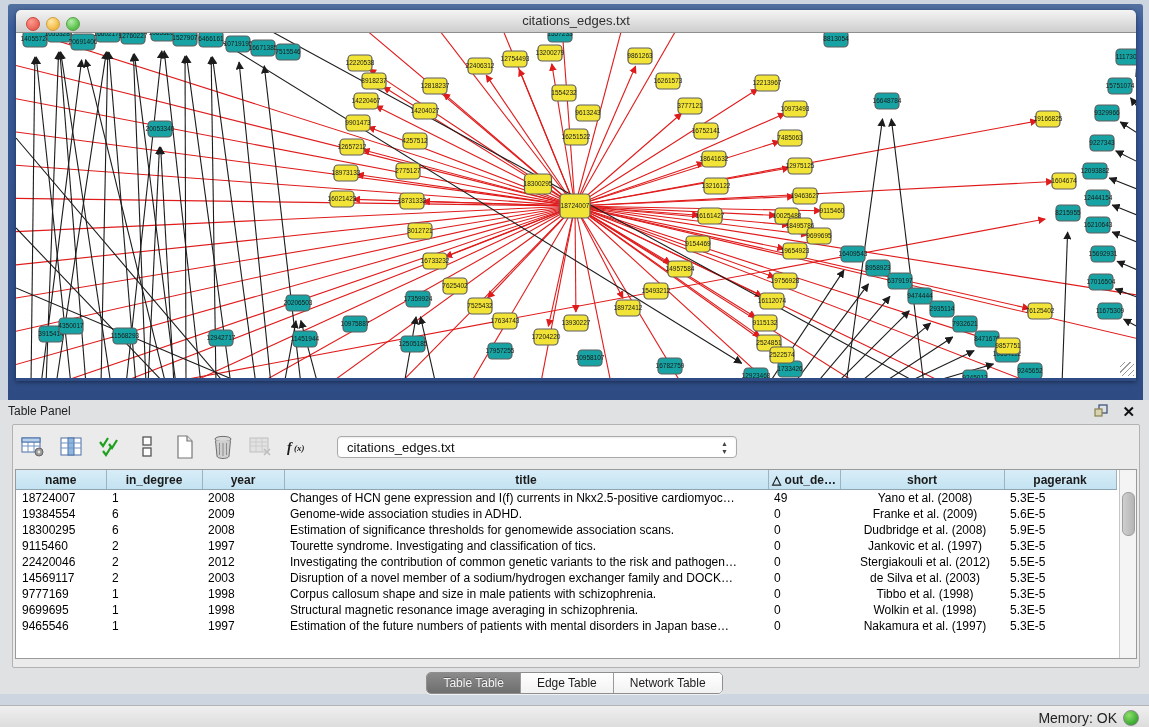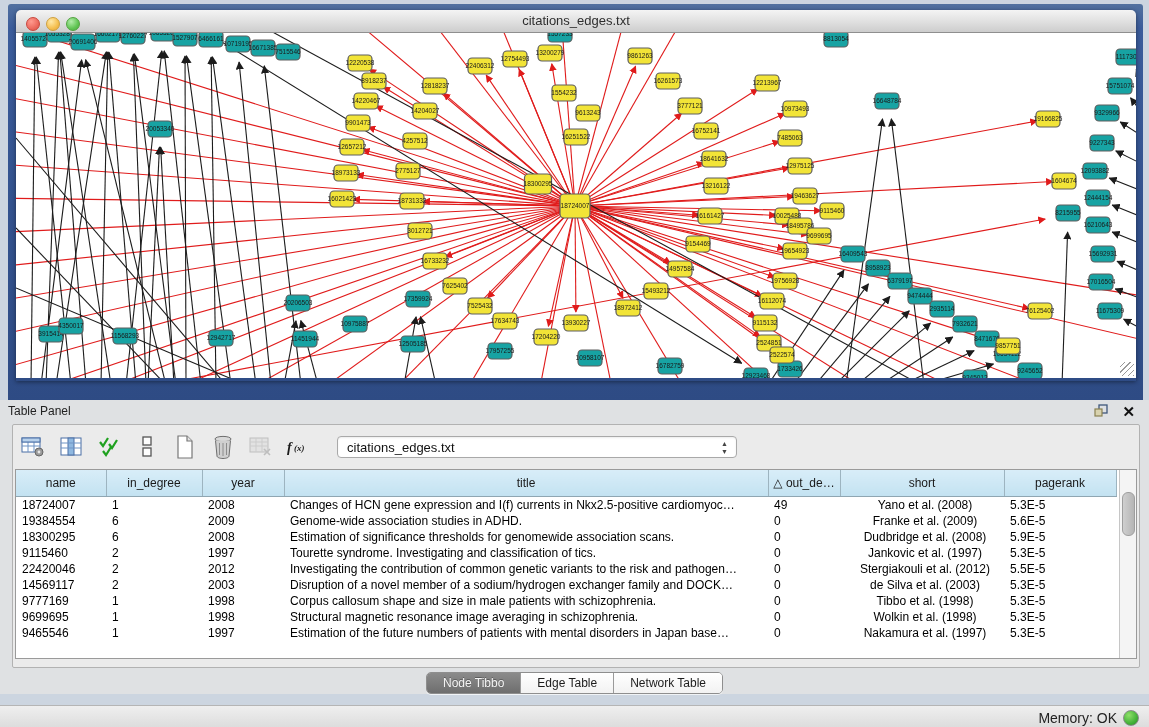--- a/index.html
+++ b/index.html
@@ -55,21 +55,21 @@
     position:relative;font-size:13px;color:#111;line-height:22px;padding-left:9px;box-sizing:border-box;
     box-shadow:inset 0 1px 2px rgba(0,0,0,.08);
   }
   .combo .stepper{position:absolute;right:6px;top:3px;width:11px;height:16px;color:#444;font-size:7px;line-height:8px;text-align:center;}
   
   .tbl-wrap{position:absolute;left:2px;top:44px;width:1122px;height:190px;background:#fff;border:1px solid #9a9a9a;box-sizing:border-box;}
   table.grid{border-collapse:collapse;table-layout:fixed;width:1100px;font-size:12px;}
   table.grid th{
     background:linear-gradient(180deg,#d8edf8,#c3e2f1);
     border-right:1px solid #9db4c0;border-bottom:1px solid #8fa6b2;
-    font-weight:normal;color:#1a1a1a;height:26px;padding:0 2px;white-space:nowrap;overflow:hidden;margin-top:23px;
+    font-weight:bold;color:#1a1a1a;height:19px;padding:0 2px;white-space:nowrap;overflow:hidden;margin-top:23px;
   }
   table.grid td{
     height:16px;padding:0 0 0 6px;color:#000;white-space:nowrap;overflow:hidden;text-overflow:ellipsis;
   }
   td.c-short{text-align:center;padding:0 2px;}
   .vscroll{position:absolute;right:0;top:0;width:16px;height:188px;background:#f4f4f4;border-left:1px solid #c6c6c6;}
   .vscroll .thumb{position:absolute;left:2px;top:22px;width:11px;height:42px;border-radius:6px;
     background:linear-gradient(90deg,#cfcfcf,#b5b5b5);border:1px solid #9e9e9e;}
   
   .tabs{position:absolute;left:0;right:0;top:272px;display:flex;justify-content:center;}
@@ -861,21 +861,21 @@
           </tbody>
       </table>
       <div class="vscroll">
         <div class="thumb"></div>
       </div>
     </div>
   </div>
 
   <div class="tabs">
     <div class="seg" id="seg-tabs">
-        <div class="tab active">Node Tibbo</div>
+        <div class="tab active">Table Table</div>
         <div class="tab">Edge Table</div>
         <div class="tab">Network Table</div>
       </div>
   </div>
 </div>
 
 <div class="statusbar">
   <span class="mem">Memory: OK</span>
   <span class="dot"></span>
 </div>

